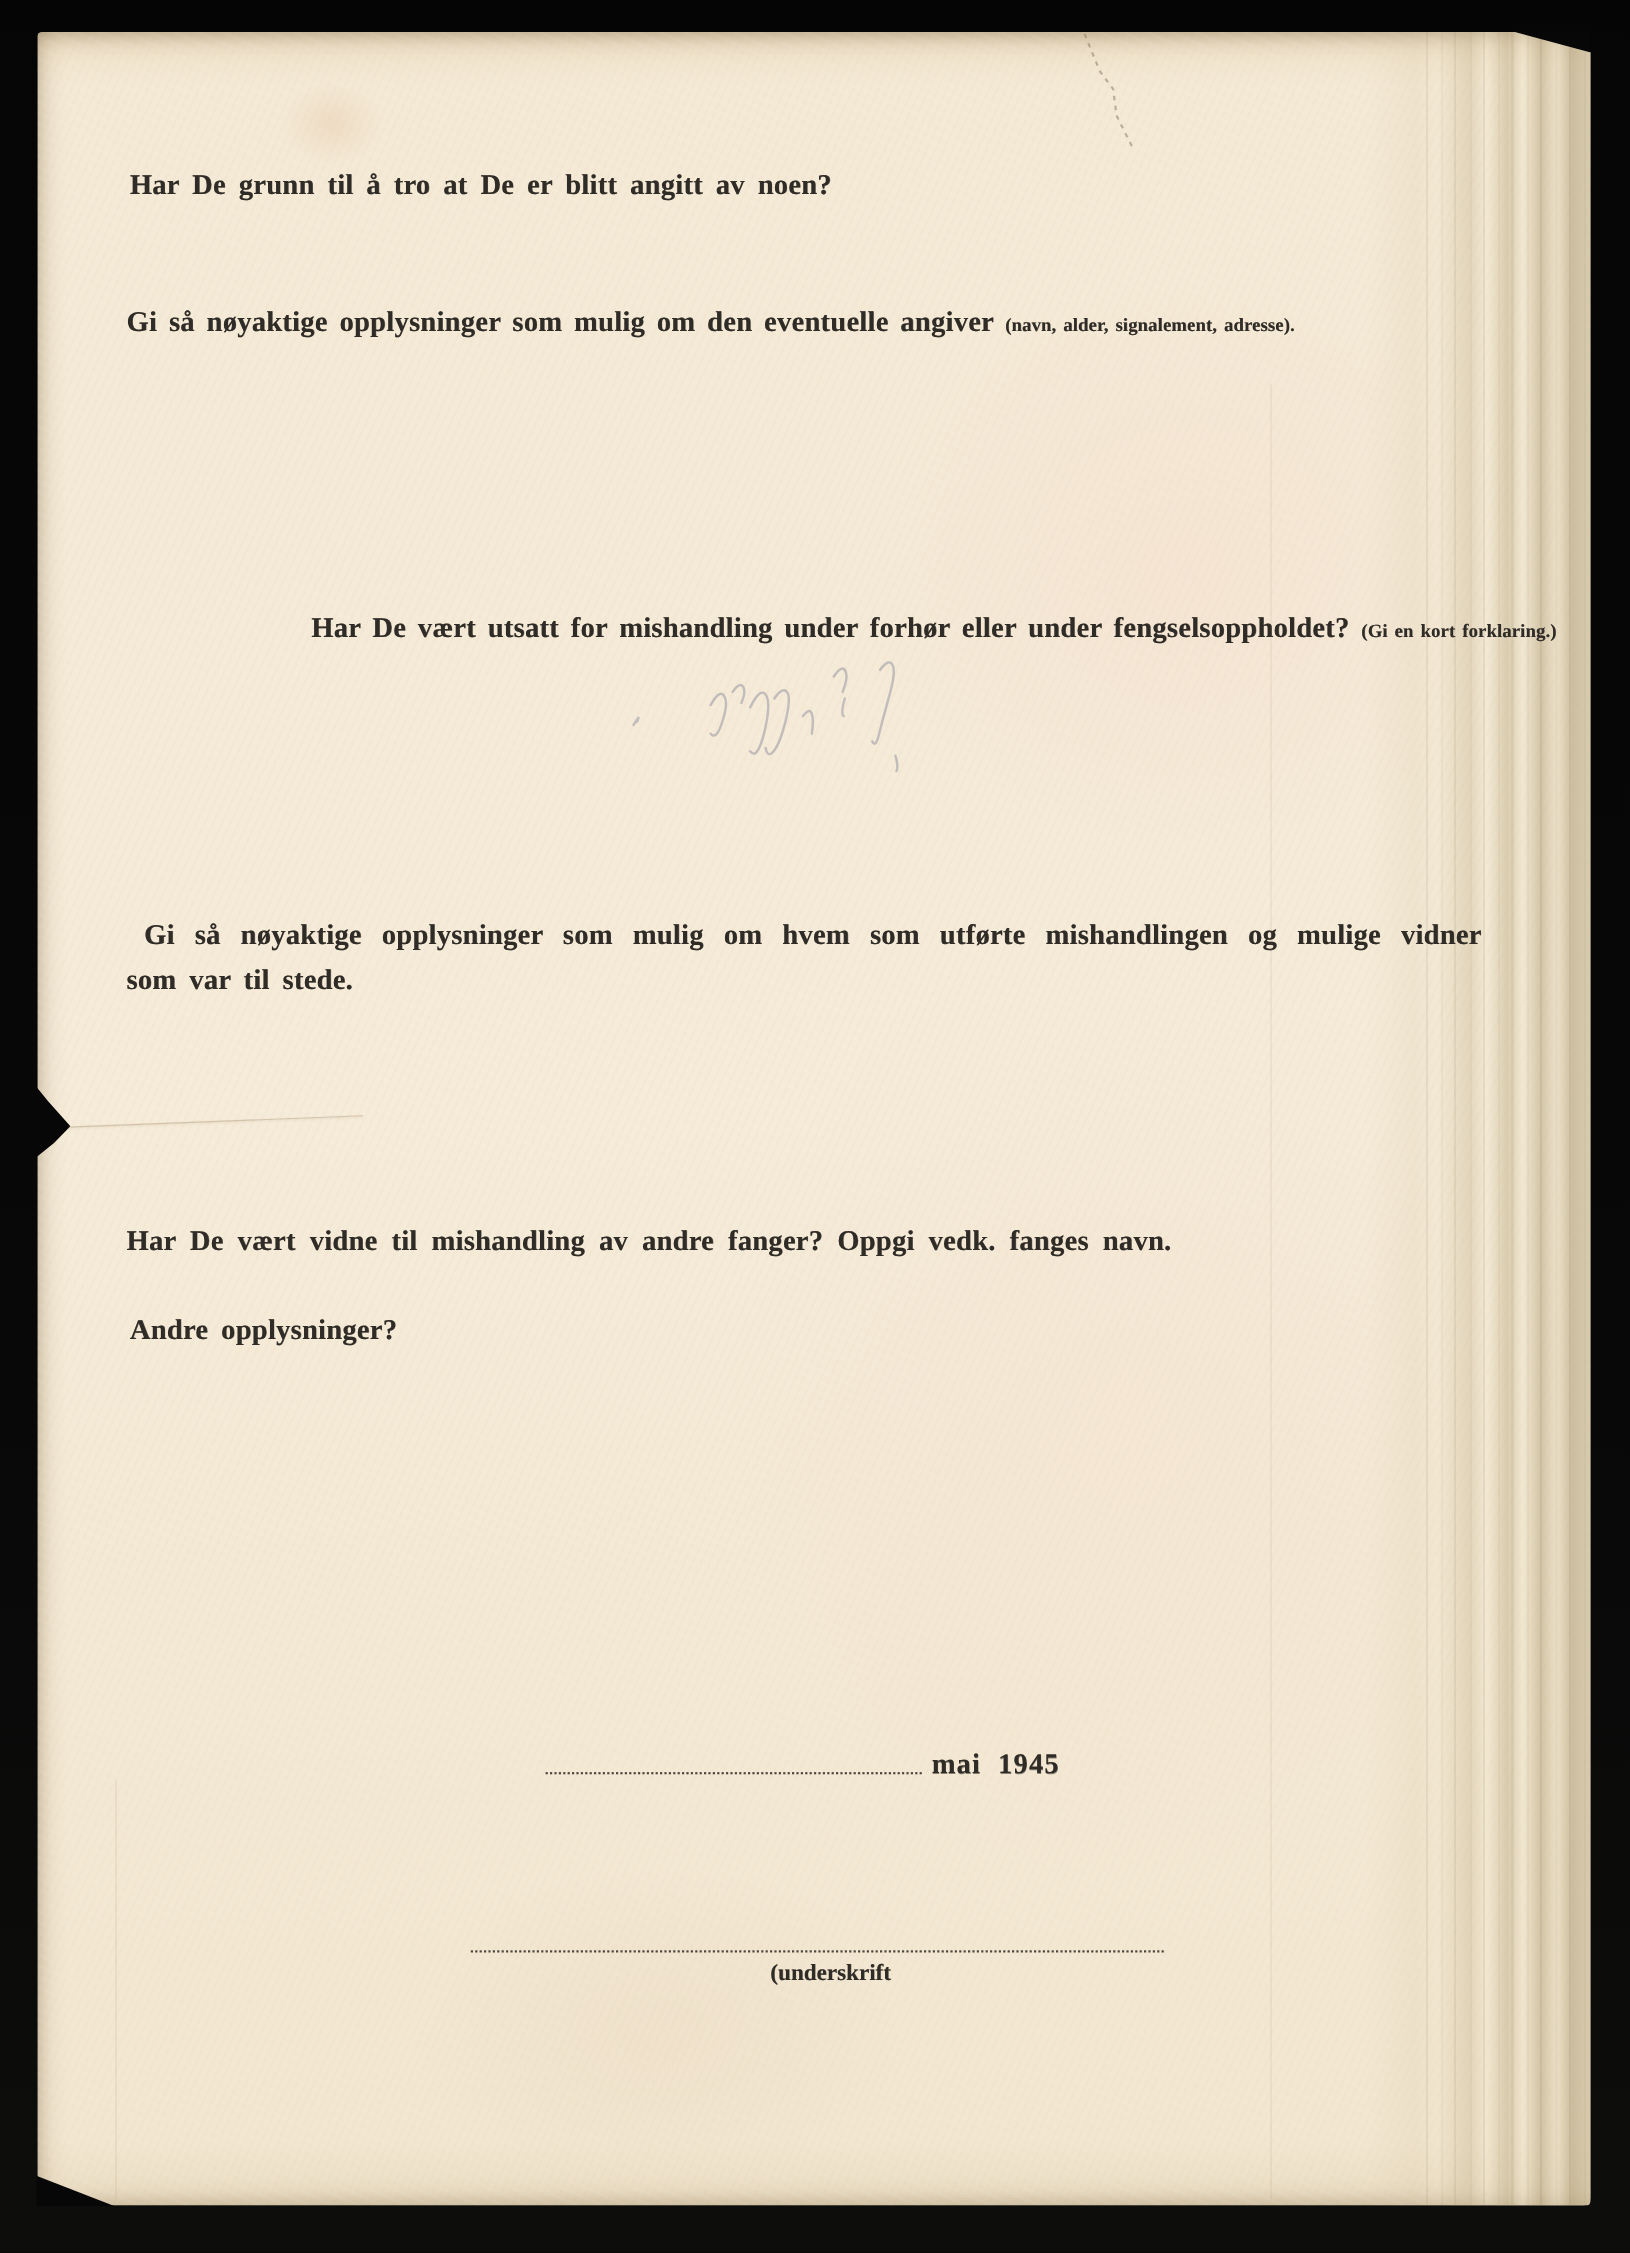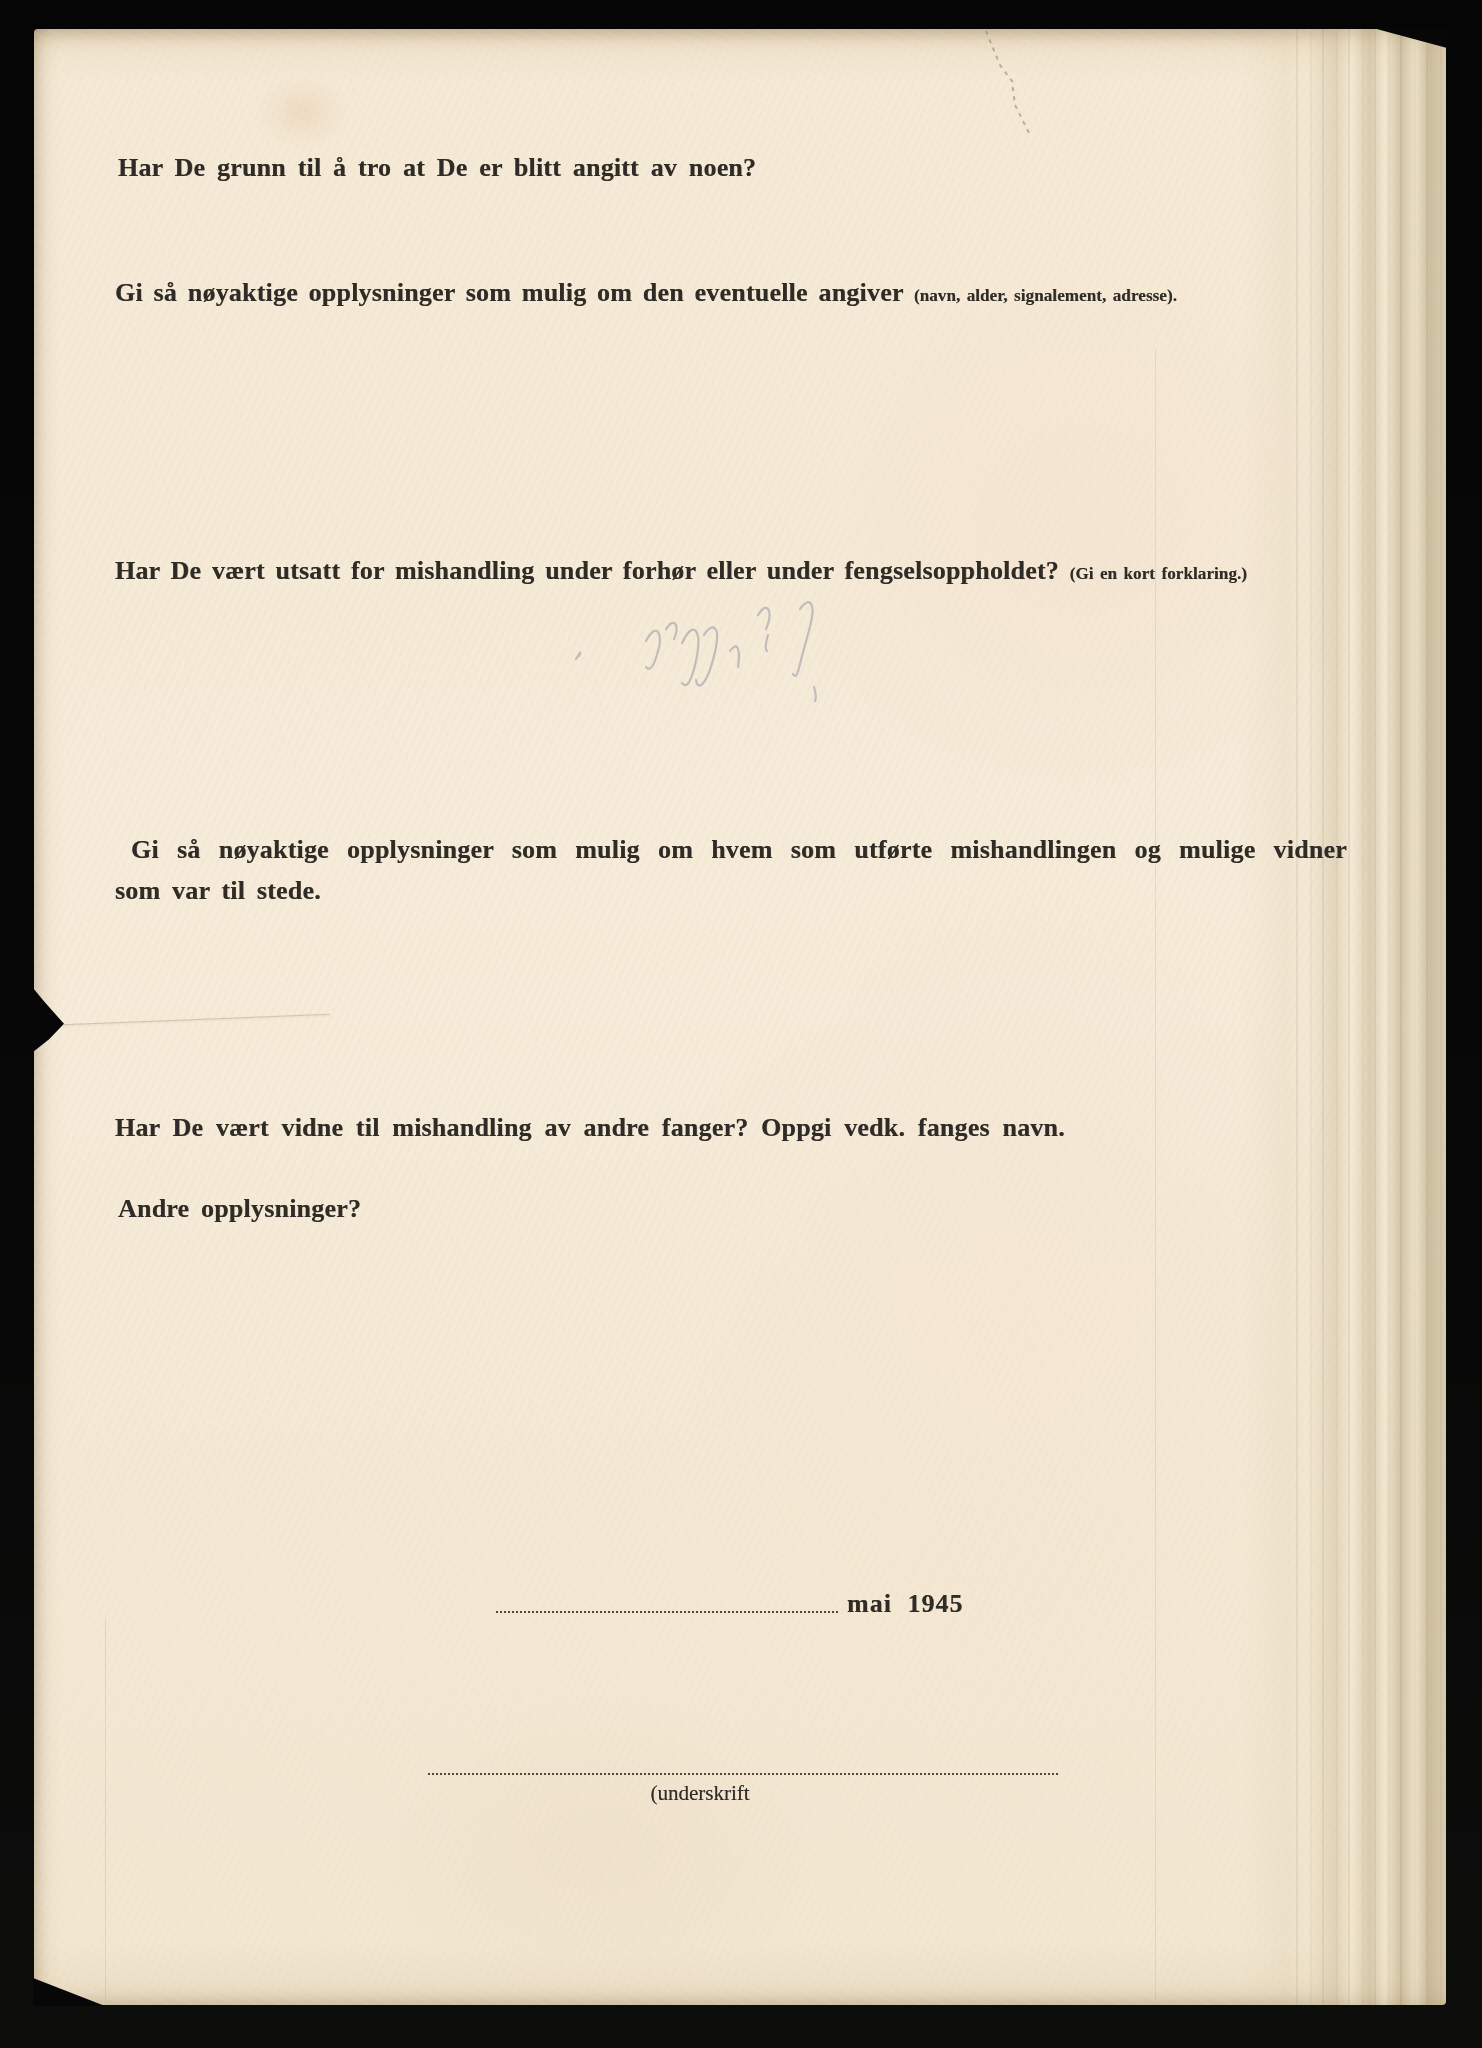--- a/index.html
+++ b/index.html
@@ -83,40 +83,40 @@
   
   .q {
     position:absolute;
     font-weight:700; font-size:26px; line-height:41px;
     color:#2f2b26; word-spacing:5px; letter-spacing:0.2px;
     text-shadow:0.3px 0.3px 0 rgba(47,43,38,0.55);
   }
   .note { font-size:17px; word-spacing:2px; letter-spacing:0.1px; }
   .q1 { left:84px; top:118px; }
   .q2 { left:81px; top:243px; width:1290px; word-spacing:4px; }
-  .q3 { left:81px; top:521px; width:1300px; word-spacing:4px; }
+  .q3 { left:81px; top:521px; width:1300px; word-spacing:4px;text-align:right; }
   .q4 { left:81px; top:800px; width:1232px; }
   .q4 .line-1 { text-align:justify; text-align-last:justify;margin-left:16px; }
   .q5 { left:81px; top:1078px; word-spacing:6px; }
   .q6 { left:84px; top:1159px; }
 
   .dateline { position:absolute; left:462px; top:1560px; display:flex; align-items:flex-end; }
   .leader { height:0; border-bottom:2.5px dotted #4e483f; }
   .date-leader { width:342px; margin-bottom:6px; }
   .date-label {
     margin-left:9px; font-weight:700; font-size:26px; color:#2f2b26;
     letter-spacing:1px; word-spacing:8px;
     text-shadow:0.3px 0.3px 0 rgba(47,43,38,0.55);
     font-family:Liberation Serif, serif;
   }
 
   .sig-leader { position:absolute; left:394px; top:1744px; width:630px; height:0; border-bottom:2.5px dotted #4e483f; }
   .sig-label {
-    position:absolute; left:556px; top:1752px; width:220px; text-align:center;
-    font-weight:400; font-size:21px; color:#2f2b26;
+    position:absolute; left:556px; top:1752px; width:220px; text-align:right;
+    font-weight:700; font-size:21px; color:#2f2b26;
     text-shadow:0.3px 0.3px 0 rgba(47,43,38,0.5);
   }
 
   .handwriting { position:absolute; left:528px; top:562px; pointer-events:none; }
   .pencil-mark { position:absolute; left:948px; top:0; pointer-events:none; }
 </style>
 </head>
 <body>
 
 <div class="scan">

